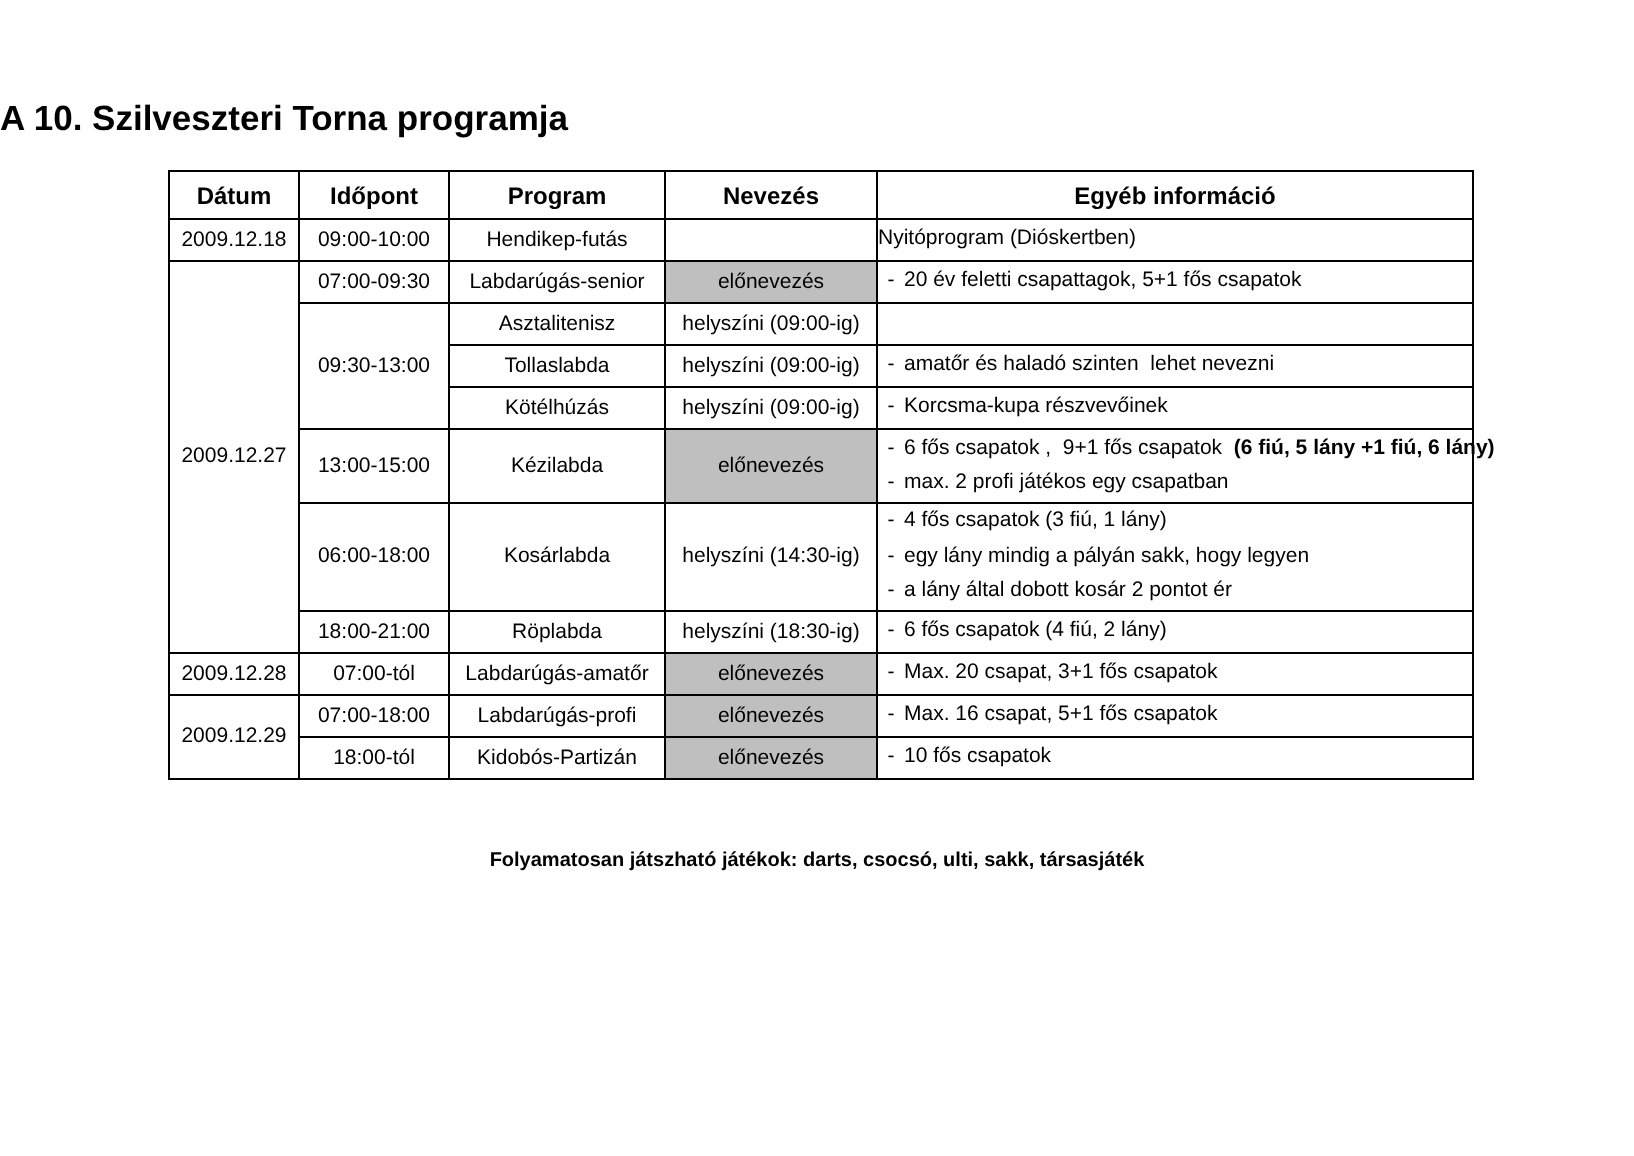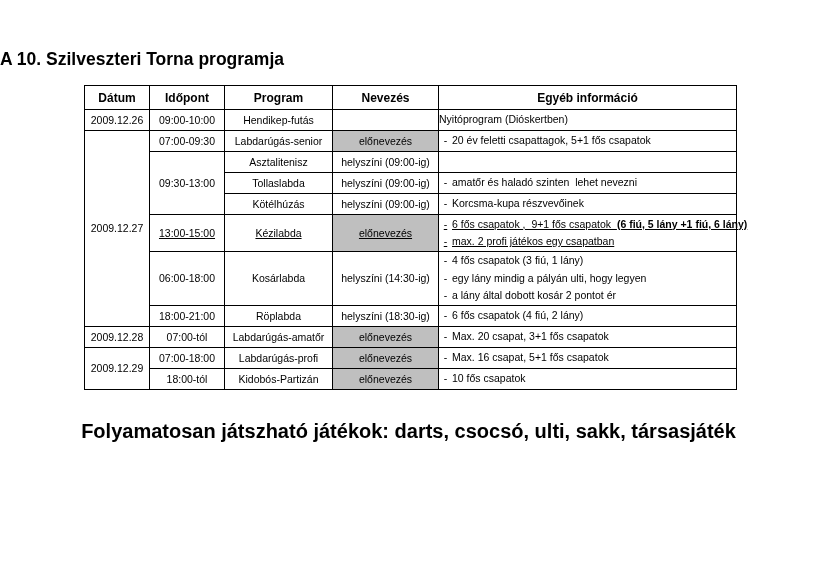--- a/index.html
+++ b/index.html
@@ -33,21 +33,21 @@
     vertical-align: middle;
     overflow: visible;
     padding: 0;
   }
   table.program th {
     font-size: 12px;
     font-weight: bold;
   }
   tr.h-head { height: 24px; }
   tr.h-std  { height: 21px; }
-  tr.h-2    { height: 37px; text-decoration: underline; }
+  tr.h-2    { height: 37px; }
   tr.h-3    { height: 53px; }
   td.hl { background: var(--hl, #bfbfbf); }
   td.info {
     text-align: left;
     padding-left: 5px;
   }
   .bullet {
     display: flex;
     align-items: center;
     line-height: 17.5px;
@@ -56,21 +56,21 @@
   .dash {
     display: inline-block;
     width: 13px;
     flex: 0 0 13px;
   }
   .btext { white-space: pre; }
   .bold { font-weight: bold; }
   .footer {
     margin-top: 31px;
     text-align: center;
-    font-size: 20px;
+    font-size: 10px;
     font-weight: bold;
     line-height: 20px;
   }
 </style>
 </head>
 <body>
 
 <div class="page">
 
   <div class="title">A 10. Szilveszteri Torna programja</div>
@@ -86,21 +86,21 @@
     <tbody>
         <tr class="h-head">
       <th>Dátum</th>
       <th>Időpont</th>
       <th>Program</th>
       <th>Nevezés</th>
       <th>Egyéb információ</th>
     </tr>
 
     <tr class="h-std">
-      <td>2009.12.26</td>
+      <td>2009.12.18</td>
       <td>09:00-10:00</td>
       <td>Hendikep-futás</td>
       <td></td>
       <td class="info">
         <div class="bullet"><span class="btext">Nyitóprogram (Dióskertben)</span></div>
       </td>
     </tr>
 
     <tr class="h-std">
       <td rowspan="7">2009.12.27</td>
@@ -144,21 +144,21 @@
         <div class="bullet"><span class="dash">-</span><span class="btext">max. 2 profi játékos egy csapatban</span></div>
       </td>
     </tr>
 
     <tr class="h-3">
       <td>06:00-18:00</td>
       <td>Kosárlabda</td>
       <td>helyszíni (14:30-ig)</td>
       <td class="info">
         <div class="bullet"><span class="dash">-</span><span class="btext">4 fős csapatok (3 fiú, 1 lány)</span></div>
-        <div class="bullet"><span class="dash">-</span><span class="btext">egy lány mindig a pályán ulti, hogy legyen</span></div>
+        <div class="bullet"><span class="dash">-</span><span class="btext">egy lány mindig a pályán sakk, hogy legyen</span></div>
         <div class="bullet"><span class="dash">-</span><span class="btext">a lány által dobott kosár 2 pontot ér</span></div>
       </td>
     </tr>
 
     <tr class="h-std">
       <td>18:00-21:00</td>
       <td>Röplabda</td>
       <td>helyszíni (18:30-ig)</td>
       <td class="info">
         <div class="bullet"><span class="dash">-</span><span class="btext">6 fős csapatok (4 fiú, 2 lány)</span></div>

